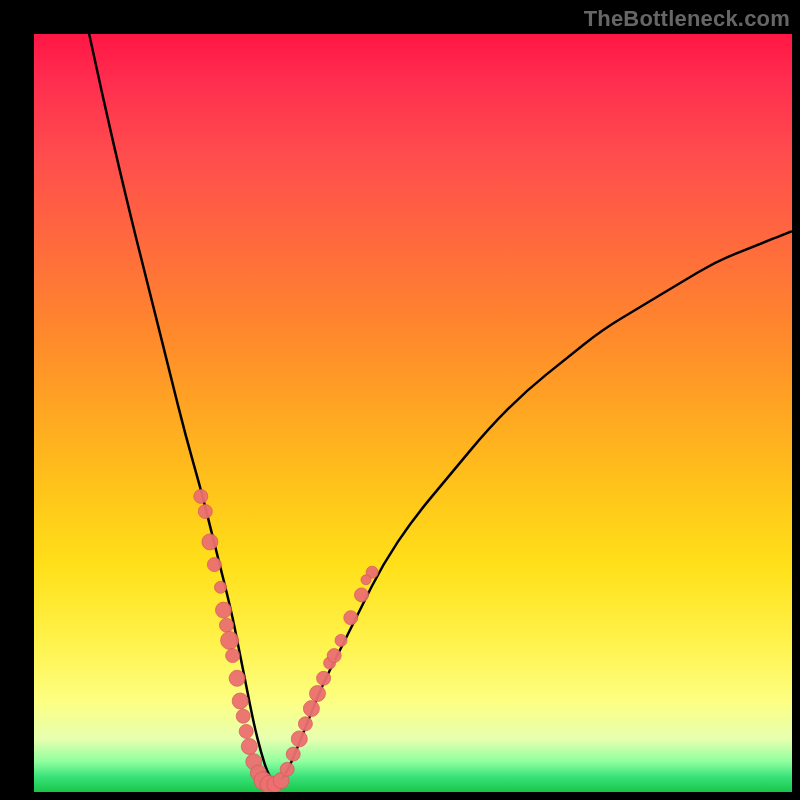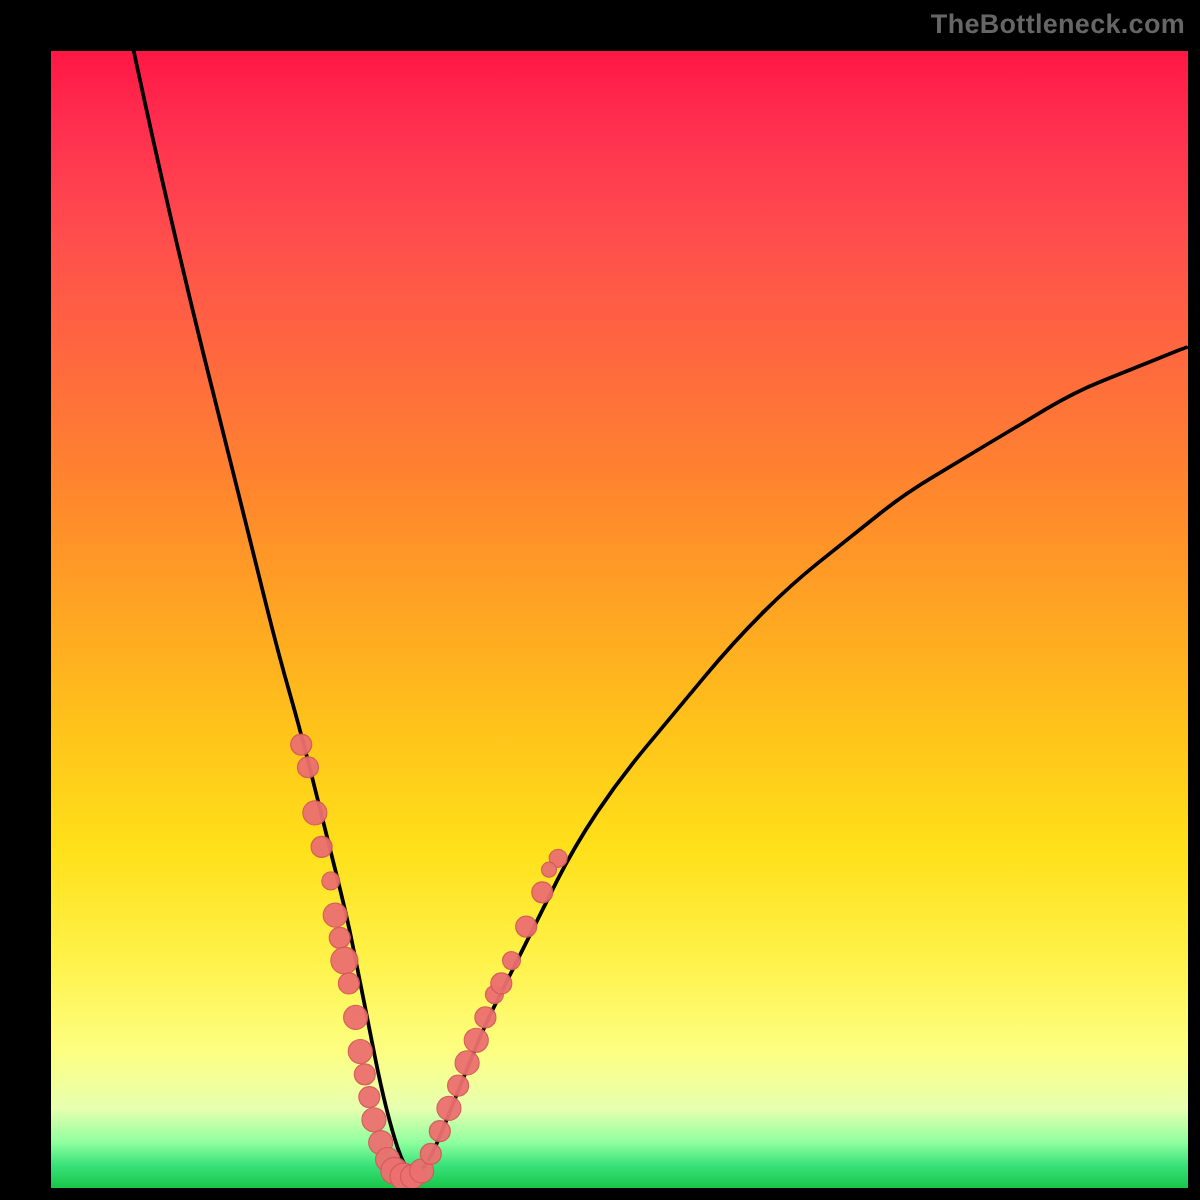--- a/index.html
+++ b/index.html
@@ -46,21 +46,21 @@
     left: 0;
     top: 0;
     width: 758px;
     height: 758px;
     pointer-events: none;
   }
   .watermark {
     position: absolute;
     top: 6px;
     right: 10px;
-    font-size: 18px;
+    font-size: 22px;
     font-weight: 600;
     color: #666;
     letter-spacing: 0.2px;
   }
   .curve {
     fill: none;
     stroke: #000;
     stroke-width: 2.5;
   }
   .dot {

